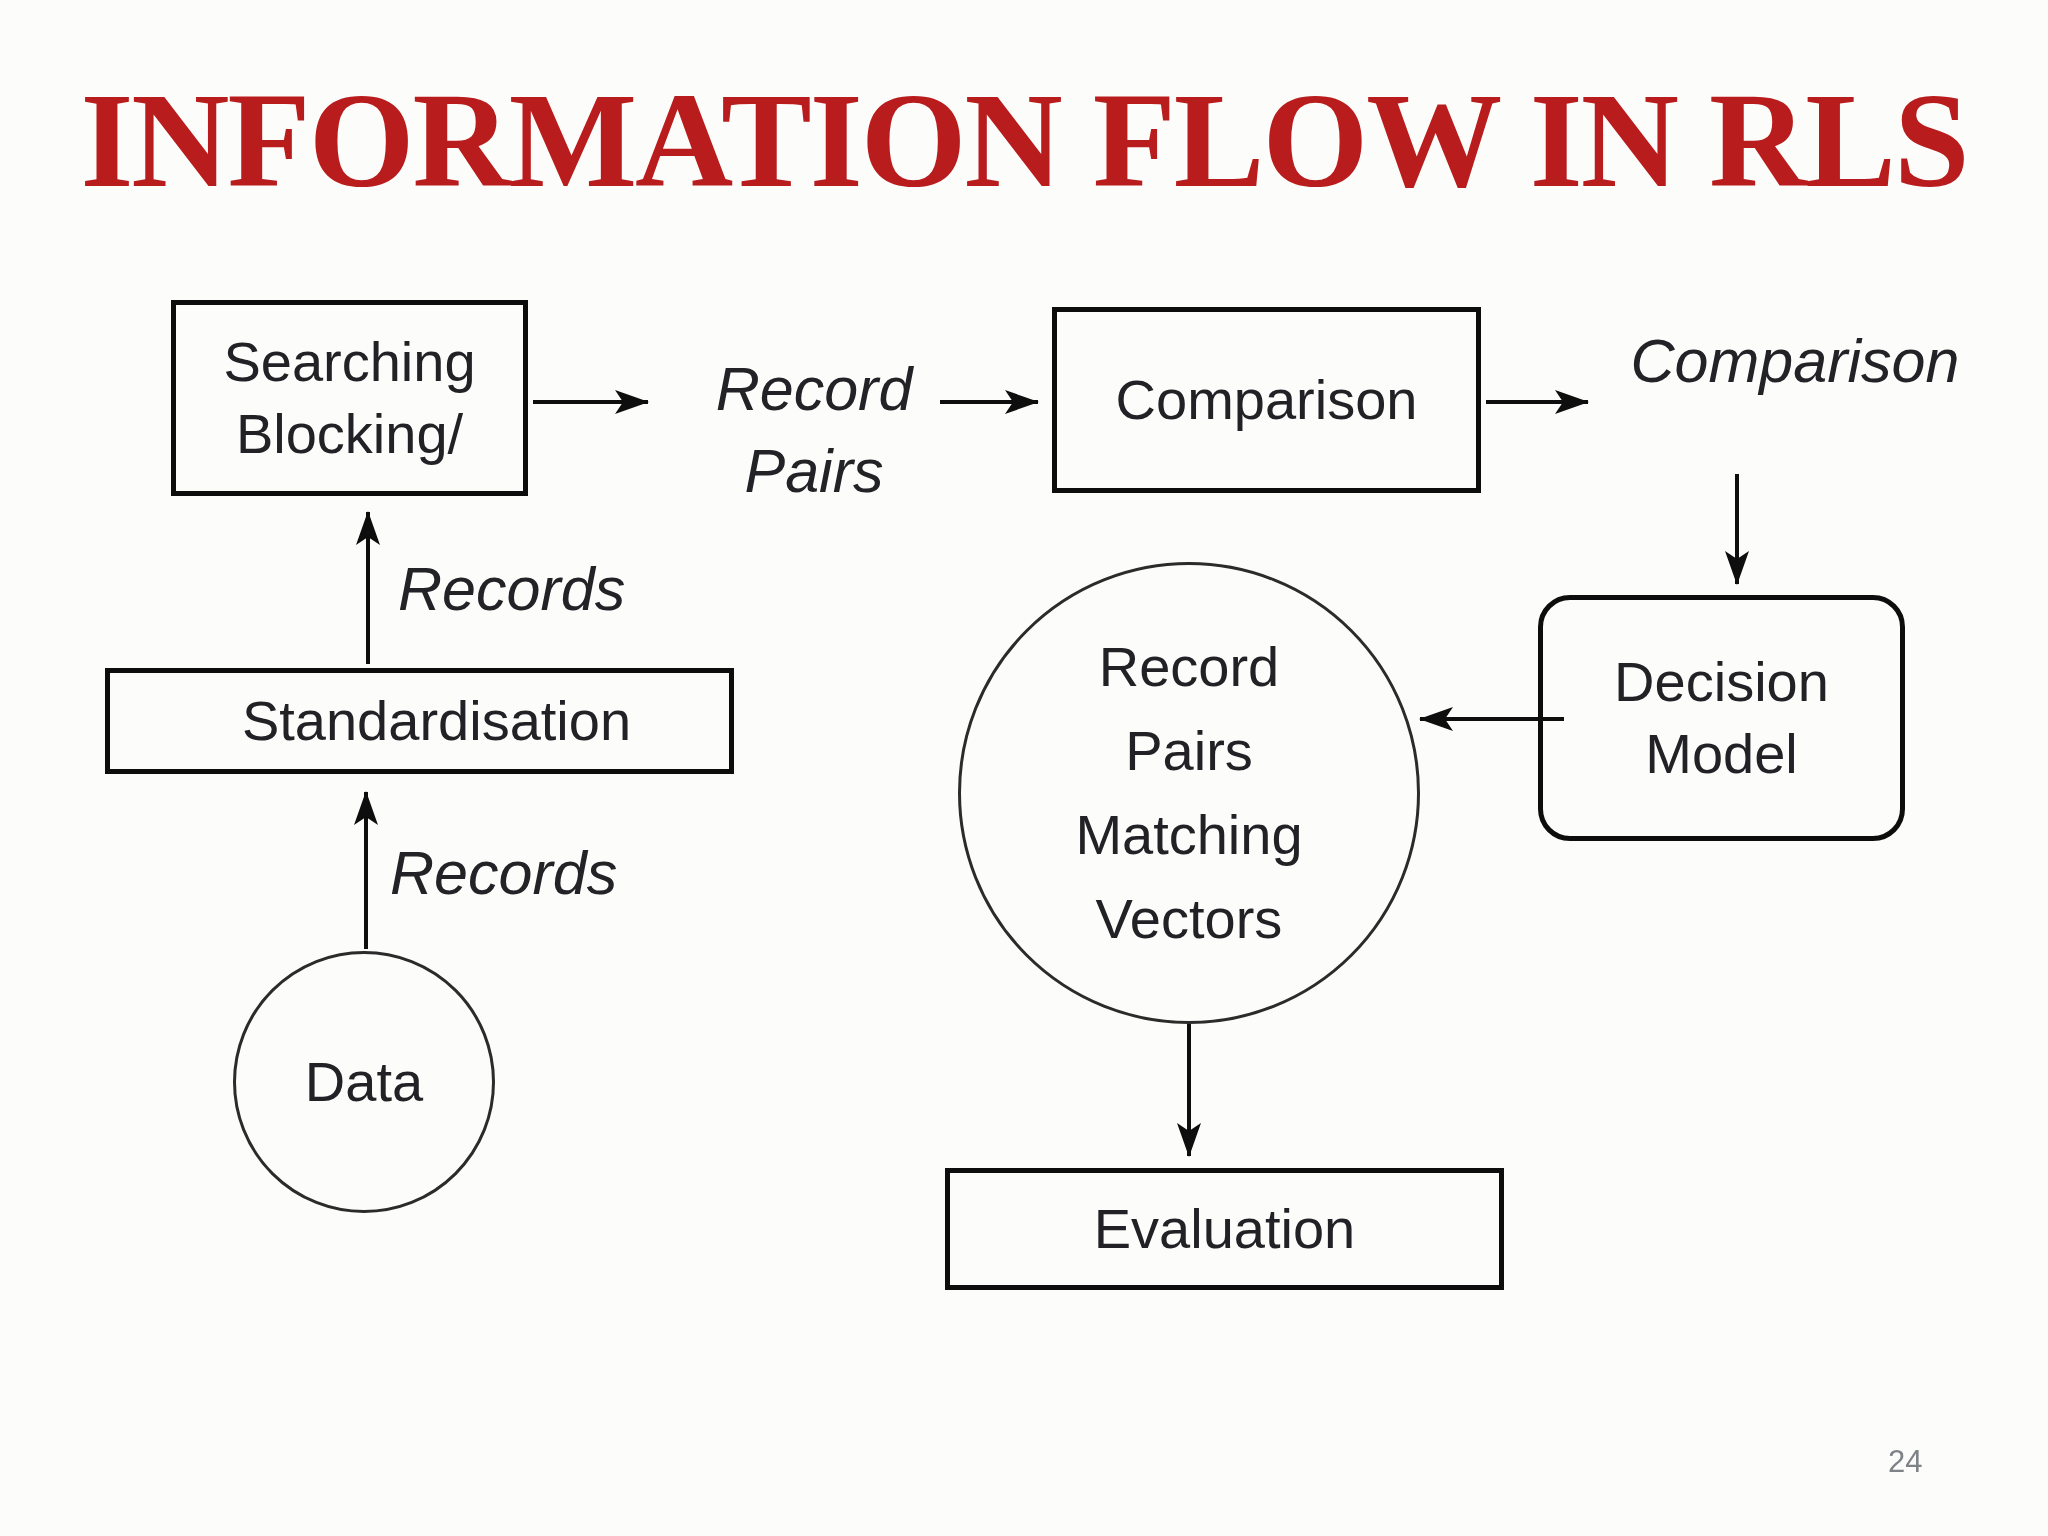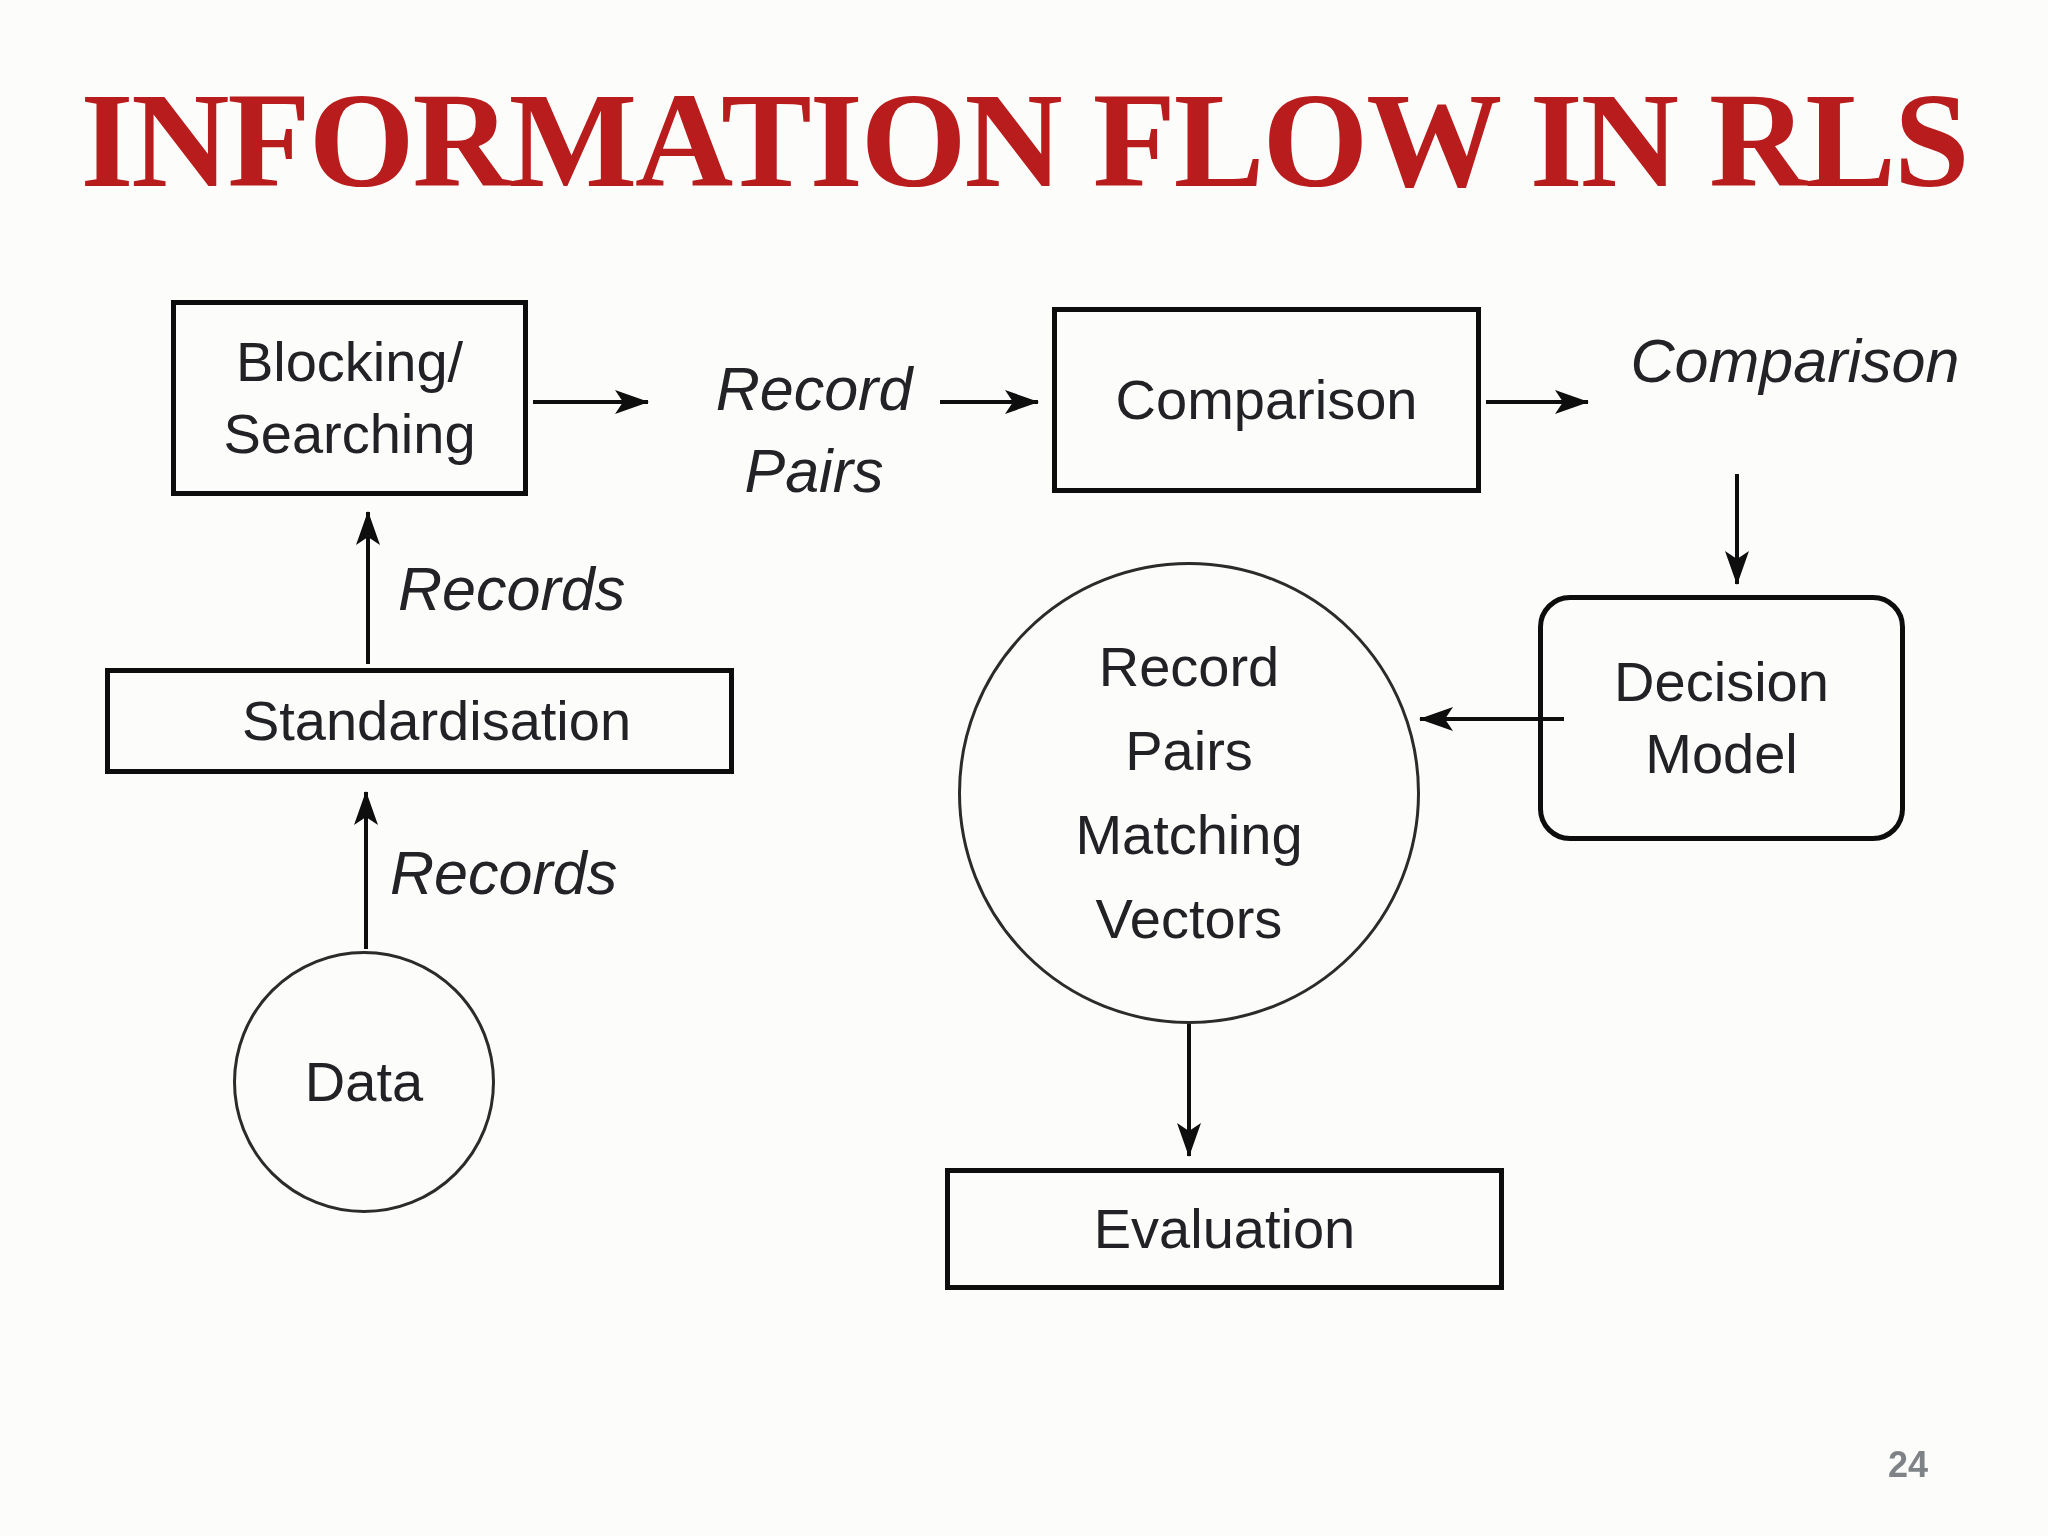--- a/index.html
+++ b/index.html
@@ -71,23 +71,22 @@
     position:absolute;left:14px;top:1384px;
     font-family:"Liberation Serif",serif;
     font-size:70px;line-height:100px;
     letter-spacing:1px;word-spacing:12px;
     color:#141414;
     white-space:pre;
   }
   
   .page-number{
     position:absolute;left:1888px;top:1444px;
-    font-size:36px;
+    font-size:31px;
     color:#7f8387;
-    font-weight:bold;
   }
 </style>
 </head>
 <body>
 
 <div class="slide">
 
   <div class="title">INFORMATION FLOW IN RLS</div>
 
   <svg class="arrows" viewBox="0 0 2048 1536">
@@ -100,22 +99,22 @@
     <line x1="940" y1="402" x2="1038" y2="402" stroke="#0e0e0e" stroke-width="4" marker-end="url(#ah)"></line>
     <line x1="1486" y1="402" x2="1588" y2="402" stroke="#0e0e0e" stroke-width="4" marker-end="url(#ah)"></line>
     <line x1="1737" y1="474" x2="1737" y2="584" stroke="#0e0e0e" stroke-width="4" marker-end="url(#ah)"></line>
     <line x1="1564" y1="719" x2="1420" y2="719" stroke="#0e0e0e" stroke-width="4" marker-end="url(#ah)"></line>
     <line x1="1189" y1="1024" x2="1189" y2="1156" stroke="#0e0e0e" stroke-width="4" marker-end="url(#ah)"></line>
     <line x1="368" y1="664" x2="368" y2="512" stroke="#0e0e0e" stroke-width="4" marker-end="url(#ah)"></line>
     <line x1="366" y1="949" x2="366" y2="792" stroke="#0e0e0e" stroke-width="4" marker-end="url(#ah)"></line>
   </svg>
 
   <div class="node-box box-blocking">
+    <div>Searching</div>
     <div>Blocking/</div>
-    <div>Searching</div>
   </div>
 
   <div class="node-box box-comparison">
     <div>Comparison</div>
   </div>
 
   <div class="node-box box-decision">
     <div>Decision</div>
     <div>Model</div>
   </div>

